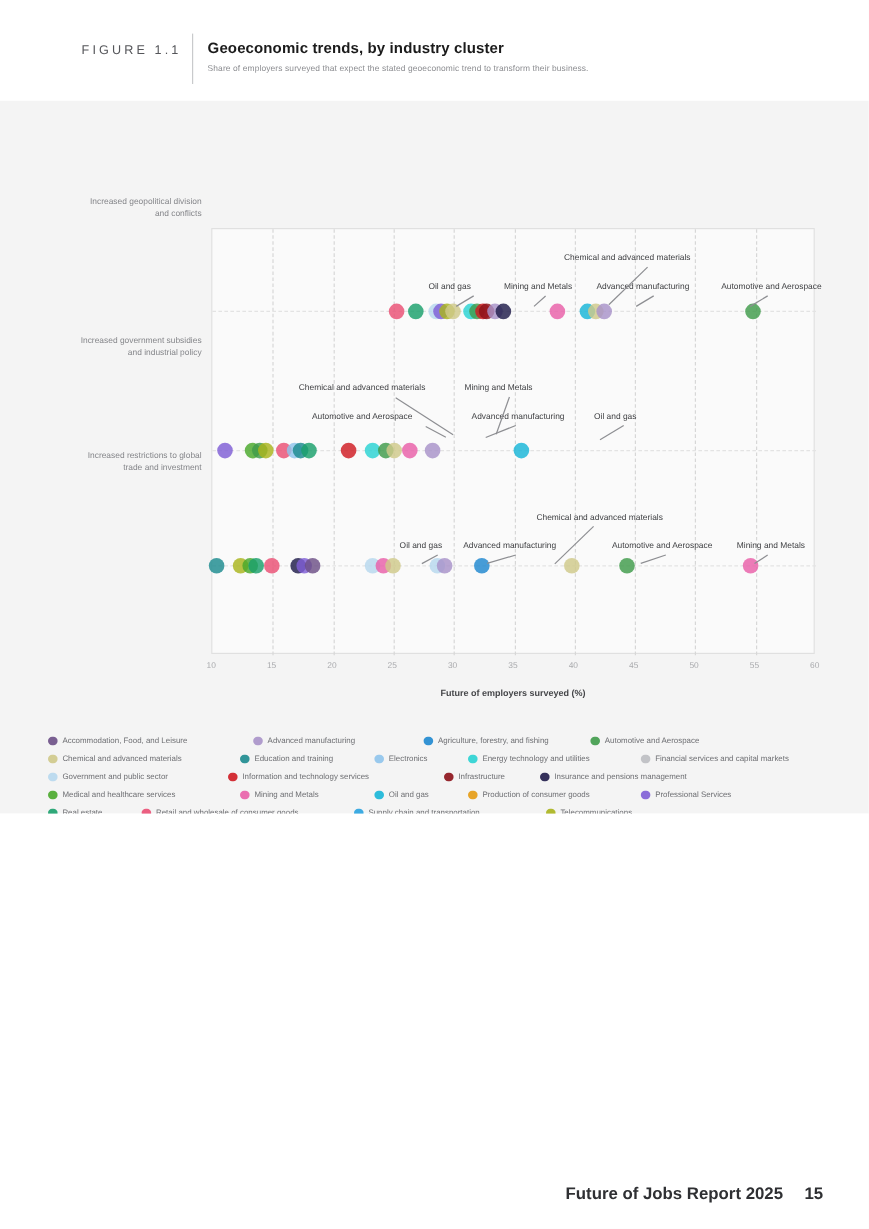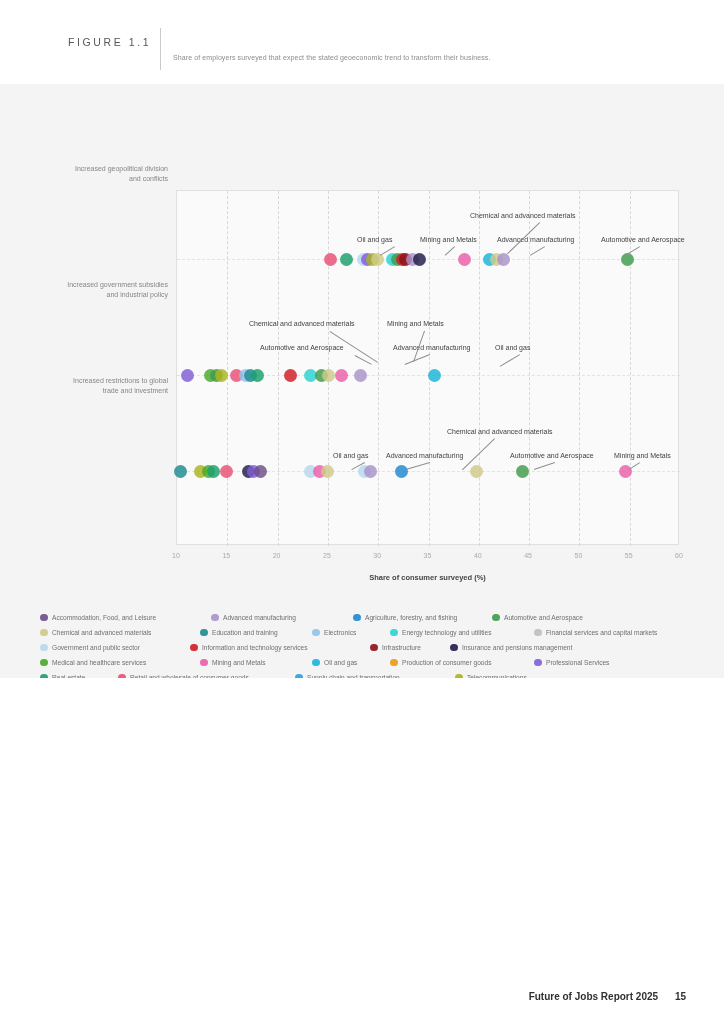--- a/index.html
+++ b/index.html
@@ -101,30 +101,31 @@
   #source-block { position:absolute; left:40px; top:630px; }
   #source-title { font-size:7px; color:#4a4b4e; font-weight:400; }
   #source-text  { font-size:7px; color:#a2a3a6; margin-top:6px; }
 
   
   #article { position:absolute; left:0; top:678px; width:724px; height:346px; background:#fff; }
 
   
   #footer {
     position:absolute; right:38px; bottom:22px;
-    font-size:10px; font-weight:700; color:#2f3033;
+    font-size:14px; font-weight:700; color:#2f3033;
   }
   #footer .pagenum { margin-left:14px; }
 </style>
 </head>
 <body>
 
 <div id="figure-header">
   <div id="figure-number">FIGURE 1.1</div>
   <div id="header-rule"></div>
+  <div id="figure-title">Geoeconomic trends, by industry cluster</div>
   <div id="figure-subtitle">Share of employers surveyed that expect the stated geoeconomic trend to transform their business.</div>
 </div>
 
 <div id="figure-panel">
 
   <div id="plot-frame">
     <div id="gridlines">
         <div class="gridline" style="left: 50.3px;"></div>
         <div class="gridline" style="left: 100.6px;"></div>
         <div class="gridline" style="left: 150.9px;"></div>
@@ -199,21 +200,21 @@
       <div class="xtick" style="left: 276.6px;">20</div>
       <div class="xtick" style="left: 326.9px;">25</div>
       <div class="xtick" style="left: 377.2px;">30</div>
       <div class="xtick" style="left: 427.5px;">35</div>
       <div class="xtick" style="left: 477.8px;">40</div>
       <div class="xtick" style="left: 528.1px;">45</div>
       <div class="xtick" style="left: 578.4px;">50</div>
       <div class="xtick" style="left: 628.7px;">55</div>
       <div class="xtick" style="left: 679px;">60</div>
     </div>
-  <div id="xaxis-title">Share of consumer surveyed (%)</div>
+  <div id="xaxis-title">Future of employers surveyed (%)</div>
 
   <div id="ycat-wrap">
       <div class="ycat" style="top: 80px;">Increased geopolitical division<br>and conflicts</div>
       <div class="ycat" style="top: 196px;">Increased government subsidies<br>and industrial policy</div>
       <div class="ycat" style="top: 292px;">Increased restrictions to global<br>trade and investment</div>
     </div>
 
   <div id="callouts-layer">
       <div class="callout" style="left: 357px; top: 152px;">Oil and gas</div>
       <div class="callout" style="left: 420px; top: 152px;">Mining and Metals</div>

